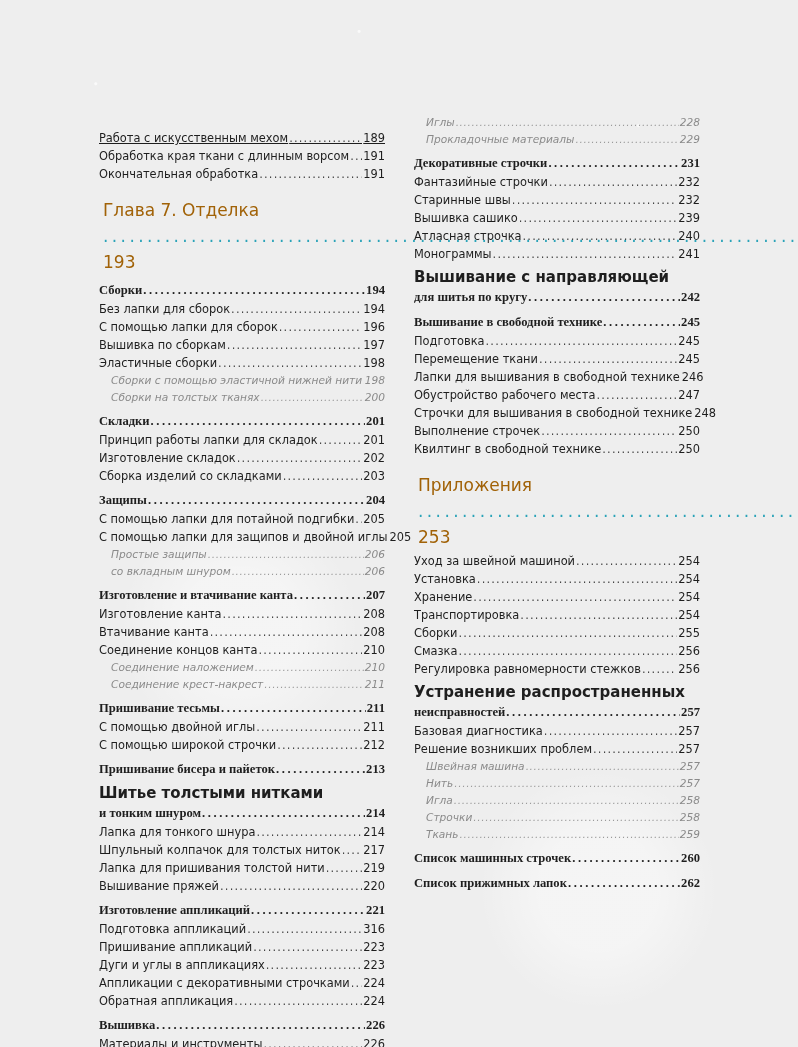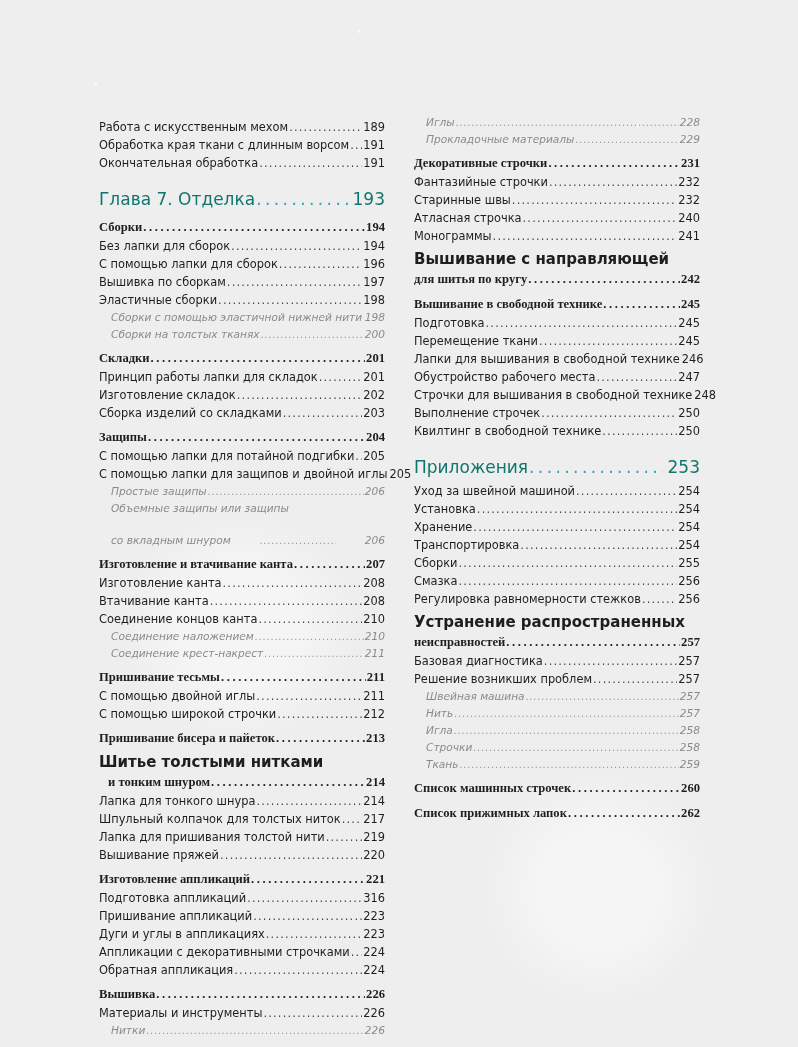--- a/index.html
+++ b/index.html
@@ -23,34 +23,34 @@
   .entry { display: flex; align-items: baseline; font-size: 11.4px; line-height: 18px; white-space: nowrap; }
   .entry .t { flex: 0 0 auto; }
   .entry .dots { flex: 1 1 auto; overflow: hidden; margin: 0 1px; letter-spacing: 1.2px; color: #444; }
   .entry .dots::before { content: "................................................................................................................................................................"; }
   .entry .p { flex: 0 0 auto; }
 
   .entry.section { font-weight: bold; font-size: 12.6px; line-height: 20px; margin-top: 5px; font-family: Liberation Serif, serif; }
   .entry.section .dots { letter-spacing: 2.6px; color: #1e1e1e; }
   .entry.sub { font-style: italic; color: #8a8a8a; font-size: 10.6px; line-height: 17px; padding-left: 12px; }
   .entry.sub .dots { color: #9a9a9a; letter-spacing: 0.6px; }
-  .entry.chapter { color: #0f766e; font-size: 17px; line-height: 26px; margin-top: 14px; margin-bottom: 2px; }
+  .entry.chapter { color: #a16207; font-size: 17px; line-height: 26px; margin-top: 14px; margin-bottom: 2px; flex-direction: column; }
   .entry.chapter .dots { color: #2aa3b8; letter-spacing: 3.4px; }
   .entry.chapter .p { margin-left: 4px; }
 
   .wrap-title { font-size: 15px; font-weight: bold; line-height: 19px; margin-top: 5px; }
   .wrap-title + .entry.section { margin-top: 0; text-align: right; }
   .sub-wrap { font-style: italic; color: #8a8a8a; font-size: 10.6px; line-height: 16px; padding-left: 12px; }
   .sub-wrap + .entry.sub { margin-top: 16px; gap: 28px; }
 </style>
 </head>
 <body>
 
 <div class="col left">
-    <div class="entry item" style="margin-top: 4px;">
+    <div class="entry item" style="margin-top: 15px; text-decoration: underline;">
       <span class="t">Работа с искусственным мехом</span>
       <span class="dots"></span>
       <span class="p">189</span>
     </div>
     <div class="entry item">
       <span class="t">Обработка края ткани с длинным ворсом</span>
       <span class="dots"></span>
       <span class="p">191</span>
     </div>
     <div class="entry item">
@@ -131,21 +131,20 @@
     <div class="entry item">
       <span class="t">С помощью лапки для защипов и двойной иглы</span>
       <span class="dots"></span>
       <span class="p">205</span>
     </div>
     <div class="entry sub">
       <span class="t">Простые защипы</span>
       <span class="dots"></span>
       <span class="p">206</span>
     </div>
-    <div class="sub-wrap">Объемные защипы или защипы</div>
     <div class="entry sub">
       <span class="t">со вкладным шнуром</span>
       <span class="dots"></span>
       <span class="p">206</span>
     </div>
     <div class="entry section">
       <span class="t">Изготовление и втачивание канта</span>
       <span class="dots"></span>
       <span class="p">207</span>
     </div>
@@ -188,21 +187,21 @@
       <span class="t">С помощью широкой строчки</span>
       <span class="dots"></span>
       <span class="p">212</span>
     </div>
     <div class="entry section">
       <span class="t">Пришивание бисера и пайеток</span>
       <span class="dots"></span>
       <span class="p">213</span>
     </div>
     <div class="wrap-title">Шитье толстыми нитками</div>
-    <div class="entry section" style="margin-top: 0px; margin-left: 9px;">
+    <div class="entry section" style="margin-top: 0px;">
       <span class="t">и тонким шнуром</span>
       <span class="dots"></span>
       <span class="p">214</span>
     </div>
     <div class="entry item">
       <span class="t">Лапка для тонкого шнура</span>
       <span class="dots"></span>
       <span class="p">214</span>
     </div>
     <div class="entry item">
@@ -286,20 +285,25 @@
       <span class="t">Фантазийные строчки</span>
       <span class="dots"></span>
       <span class="p">232</span>
     </div>
     <div class="entry item">
       <span class="t">Старинные швы</span>
       <span class="dots"></span>
       <span class="p">232</span>
     </div>
     <div class="entry item">
+      <span class="t">Вышивка сашико</span>
+      <span class="dots"></span>
+      <span class="p">239</span>
+    </div>
+    <div class="entry item">
       <span class="t">Атласная строчка</span>
       <span class="dots"></span>
       <span class="p">240</span>
     </div>
     <div class="entry item">
       <span class="t">Монограммы</span>
       <span class="dots"></span>
       <span class="p">241</span>
     </div>
     <div class="wrap-title">Вышивание с направляющей</div>

